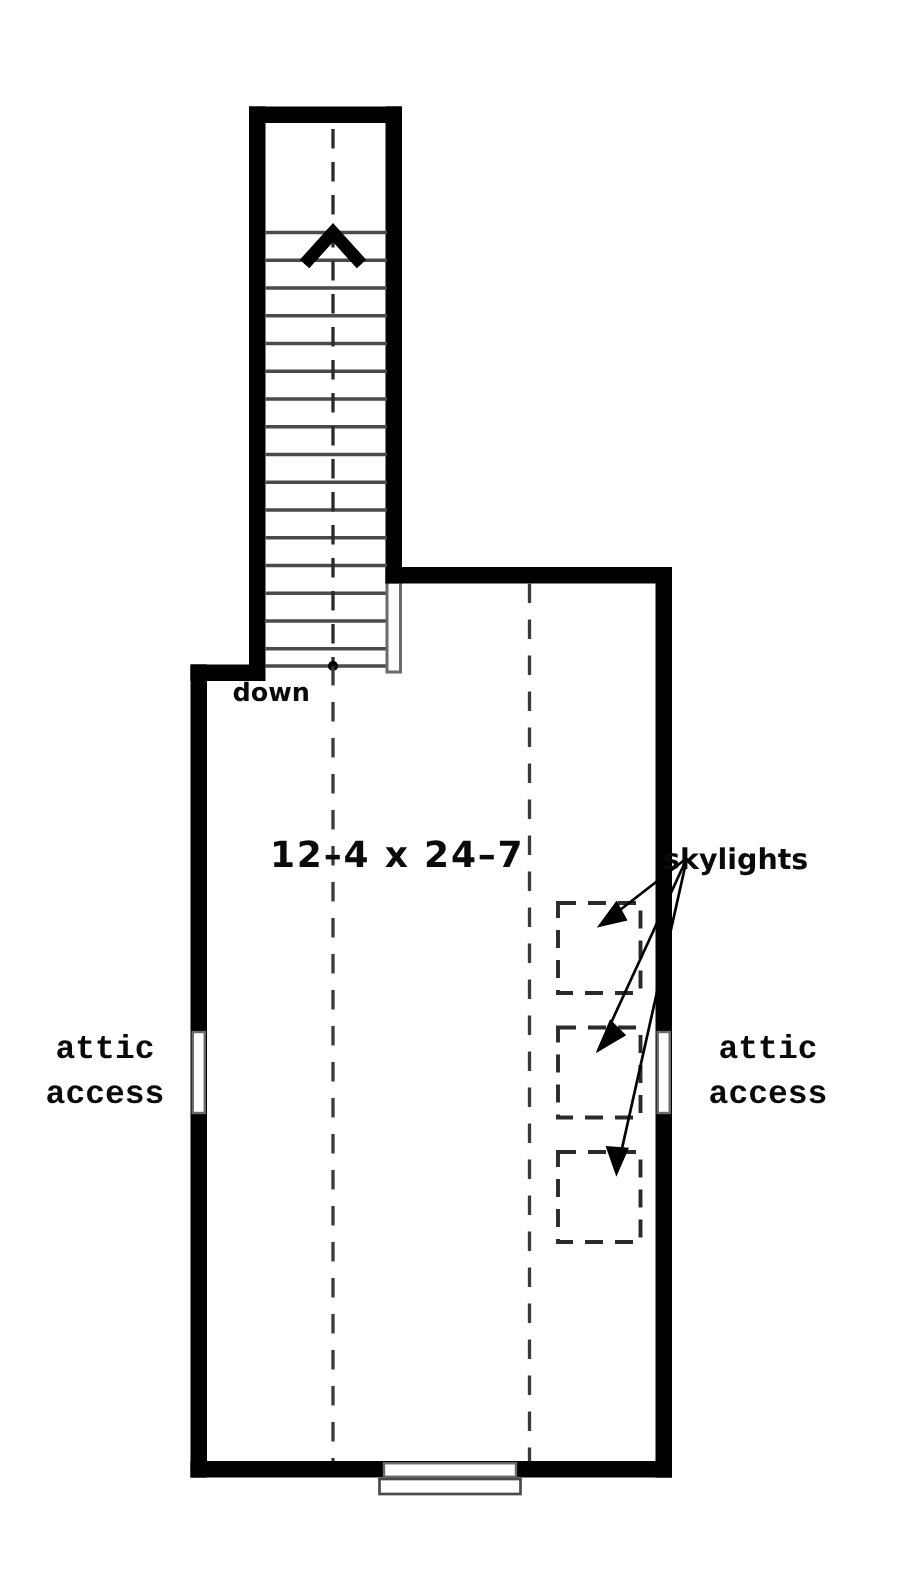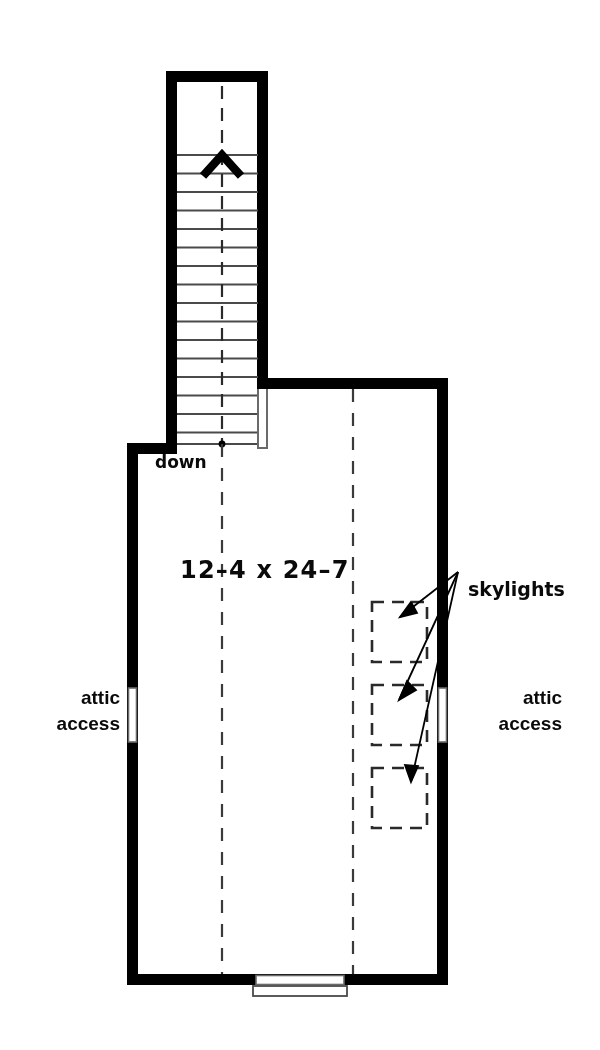--- a/index.html
+++ b/index.html
@@ -49,24 +49,24 @@
     font-family: "DejaVu Sans", sans-serif;
     font-size: 19px;
     font-weight: 700;
   }
   .annot-small {
     font-family: "DejaVu Sans", sans-serif;
     font-size: 17px;
     font-weight: 700;
   }
   .annot-two-line {
-    font-family: Liberation Sans, sans-serif;
-    font-size: 19px;
+    font-family: Liberation Mono, monospace;
+    font-size: 22px;
     font-weight: 700;
-    text-align: right;
+    text-align: center;
     line-height: 1.35;
   }
 </style>
 </head>
 <body>
 
 <div id="plan-root">
 
   <svg id="floorplan" viewBox="0 0 600 1050">
 
@@ -159,21 +159,21 @@
       <path d="M 411 782 L 418 766 L 405 765 Z"></path>
     </g>
 
   </svg>
 
   <div class="lbl annot-small" style="left:155px; top:454px;">down</div>
 
 
   <div class="lbl room-dims" style="left:180px; top:558px;">12–4  x  24–7</div>
 
-  <div class="lbl annot" style="left:468px; top:564px;margin-top:16px;">skylights</div>
+  <div class="lbl annot" style="left:442px; top:564px;">skylights</div>
 
   <div class="lbl annot-two-line" style="left:20px; top:685px; width:100px;">
     <div>attic</div>
     <div>access</div>
   </div>
 
   <div class="lbl annot-two-line" style="left:462px; top:685px; width:100px;">
     <div>attic</div>
     <div>access</div>
   </div>

